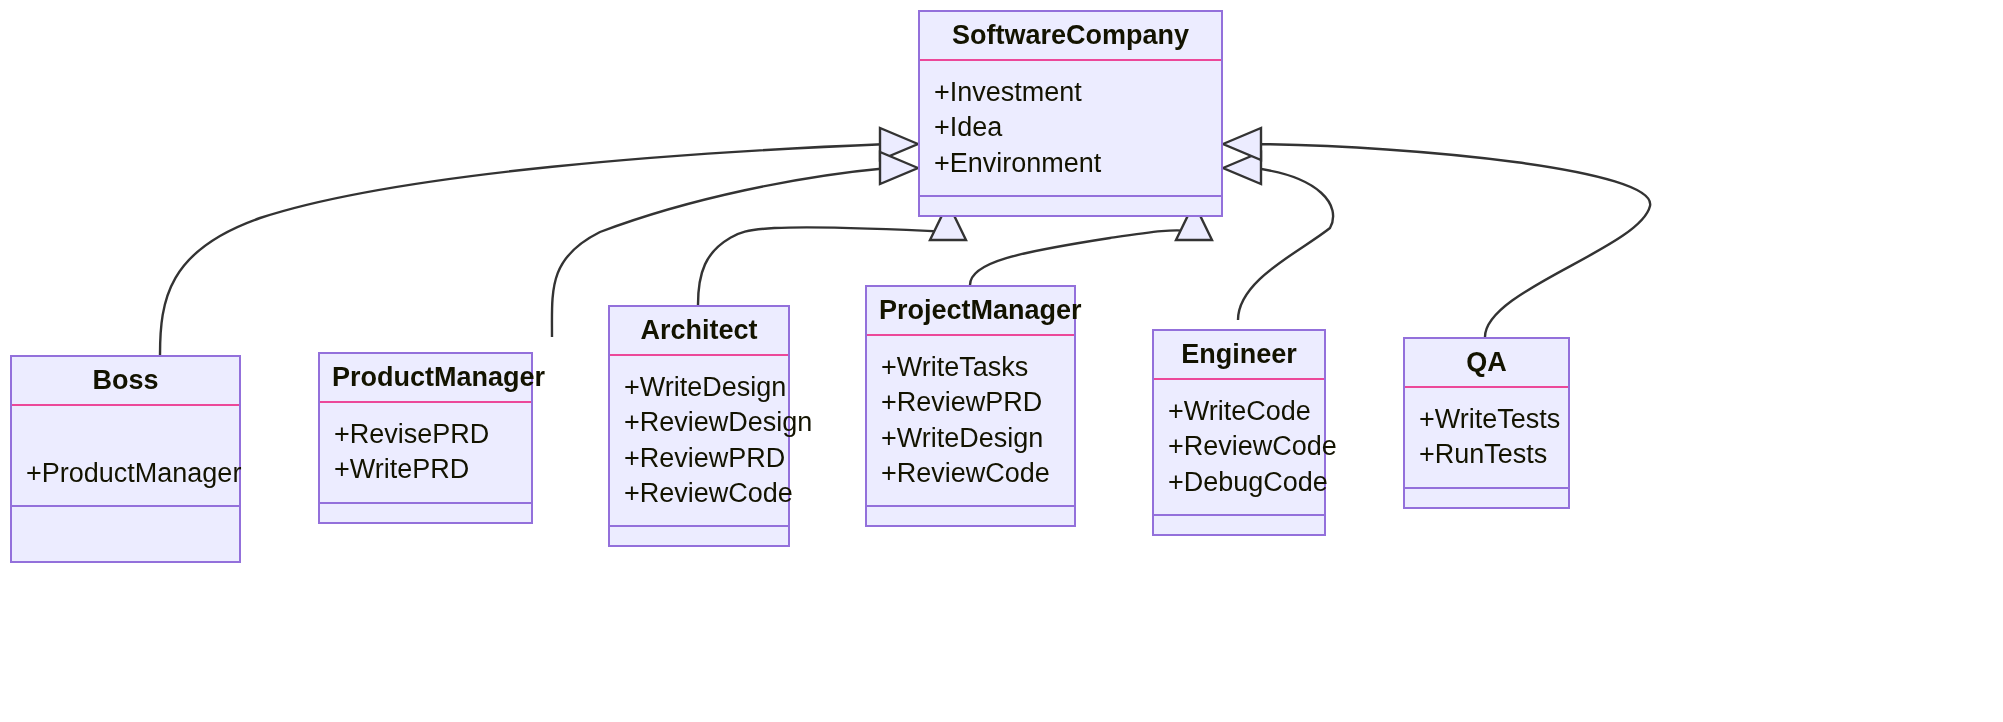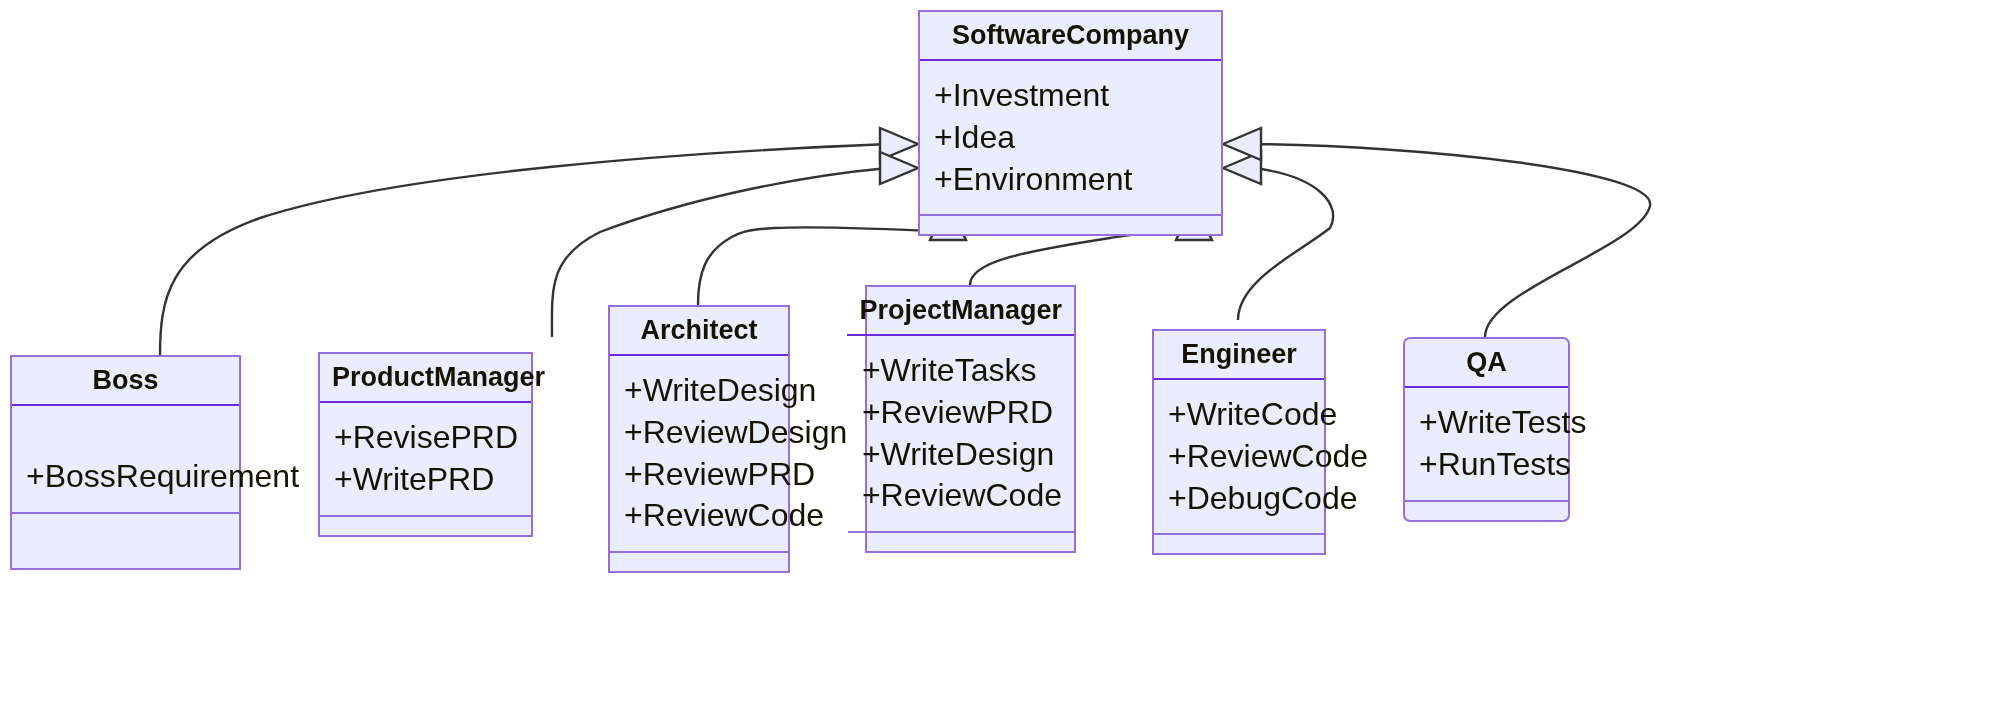--- a/index.html
+++ b/index.html
@@ -35,46 +35,46 @@
     flex-direction: column;
     z-index: 5;
   }
   .class-title {
     text-align: center;
     font-weight: bold;
     color: #131300;
     font-size: 27px;
     line-height: 1.05;
     padding: 9px 12px 10px 12px;
-    border-bottom: 2px solid #6d28d9;
+    border-bottom: 2px solid #ec4899;
     white-space: nowrap;
   }
   .class-members {
     padding: 14px 12px 14px 14px;
     border-bottom: 2px solid #9370DB;
     flex: 1 1 auto;
   }
   .member-line {
-    font-size: 32px;
+    font-size: 27px;
     line-height: 1.30;
     color: #131300;
     white-space: nowrap;
   }
   .class-methods {
     min-height: 18px;
     padding: 0;
   }
   
   #cls-softwarecompany { left: 918px;  top: 10px;  width: 305px; }
   #cls-boss            { left: 10px;   top: 355px; width: 231px; gap: 36px; }
   #cls-productmanager  { left: 318px;  top: 352px; width: 215px; }
   #cls-architect       { left: 608px;  top: 305px; width: 182px; justify-content: flex-end; }
-  #cls-projectmanager  { left: 865px;  top: 285px; width: 211px; align-items: flex-end; }
+  #cls-projectmanager  { left: 865px;  top: 285px; width: 211px; }
   #cls-engineer        { left: 1152px; top: 329px; width: 174px; }
-  #cls-qa              { left: 1403px; top: 337px; width: 167px; border-radius: 7px; }
+  #cls-qa              { left: 1403px; top: 337px; width: 167px; }
 </style>
 </head>
 <body>
 
 <div id="diagram-root">
 
   <svg id="edge-layer" viewBox="0 0 2003 722" width="2003" height="722" xmlns="http://www.w3.org/2000/svg">
 
     <path d="M 160 355 C 160 300 168 250 260 218 C 400 172 690 152 888 144" fill="none" stroke="#333333" stroke-width="2.4"></path>
     <polygon points="918,144 880,128 880,160" fill="#ECECFF" stroke="#333333" stroke-width="2.4"></polygon>
@@ -101,21 +101,21 @@
       <div class="member-line">+Investment</div>
       <div class="member-line">+Idea</div>
       <div class="member-line">+Environment</div>
     </div>
     <div class="class-methods"></div>
   </div>
 
   <div class="uml-class" id="cls-boss">
     <div class="class-title">Boss</div>
     <div class="class-members">
-      <div class="member-line">+BossRequirement</div>
+      <div class="member-line">+ProductManager</div>
     </div>
     <div class="class-methods"></div>
   </div>
 
   <div class="uml-class" id="cls-productmanager">
     <div class="class-title">ProductManager</div>
     <div class="class-members">
       <div class="member-line">+RevisePRD</div>
       <div class="member-line">+WritePRD</div>
     </div>

